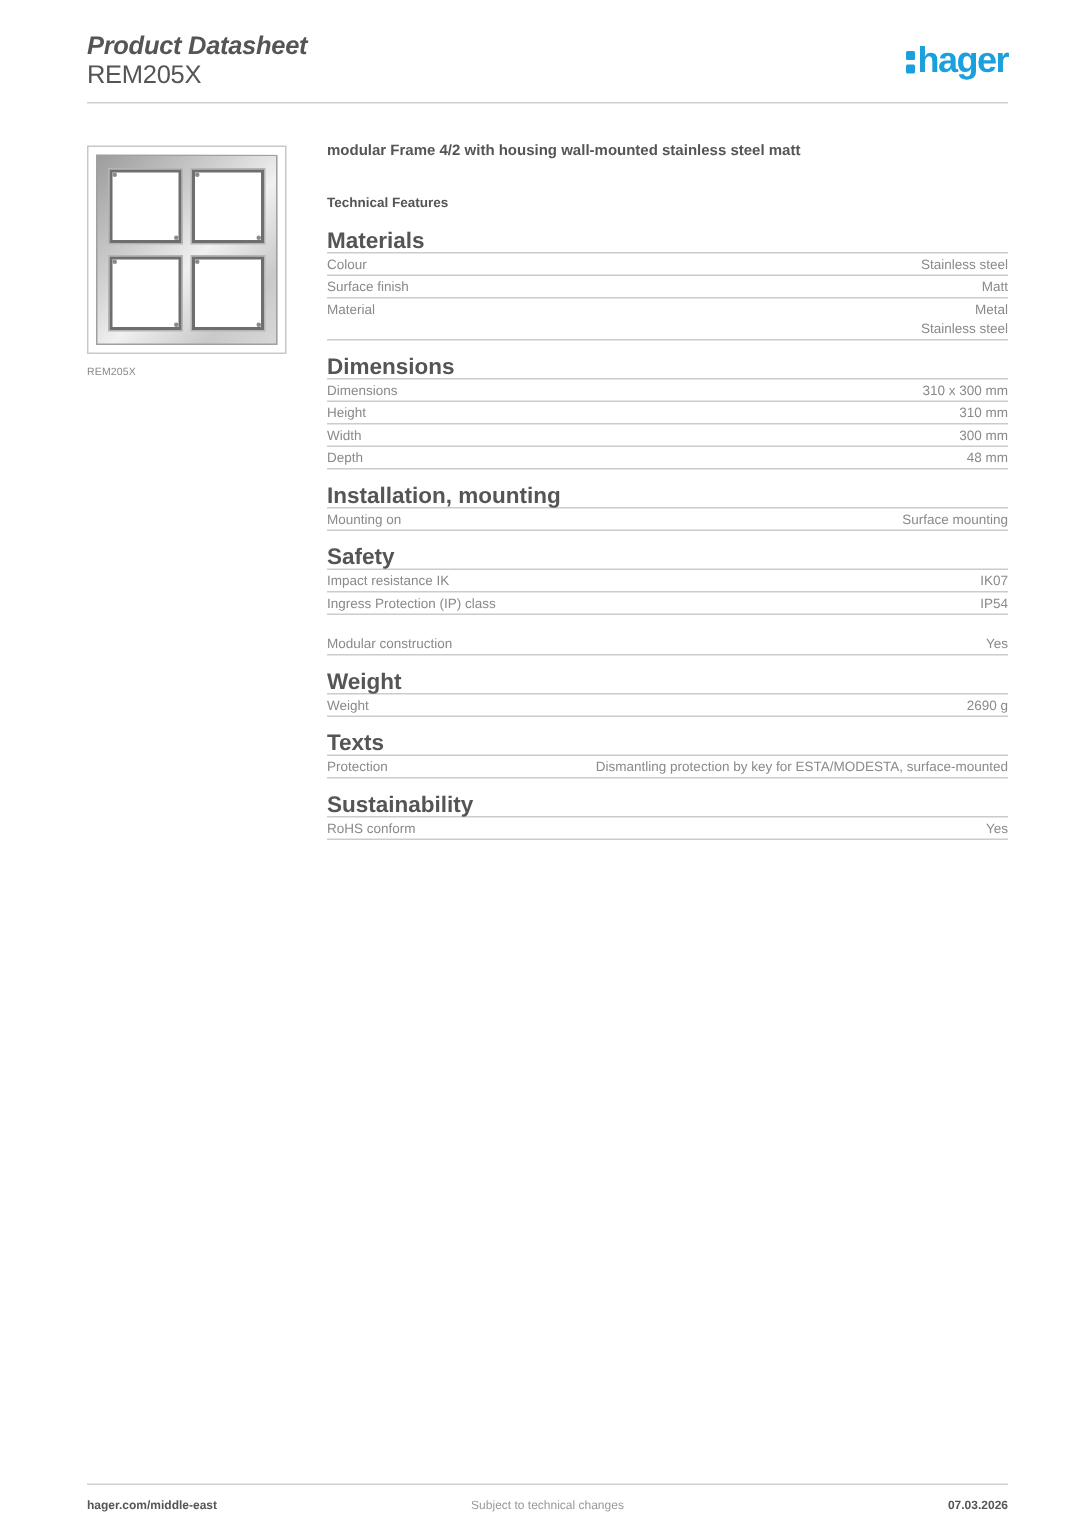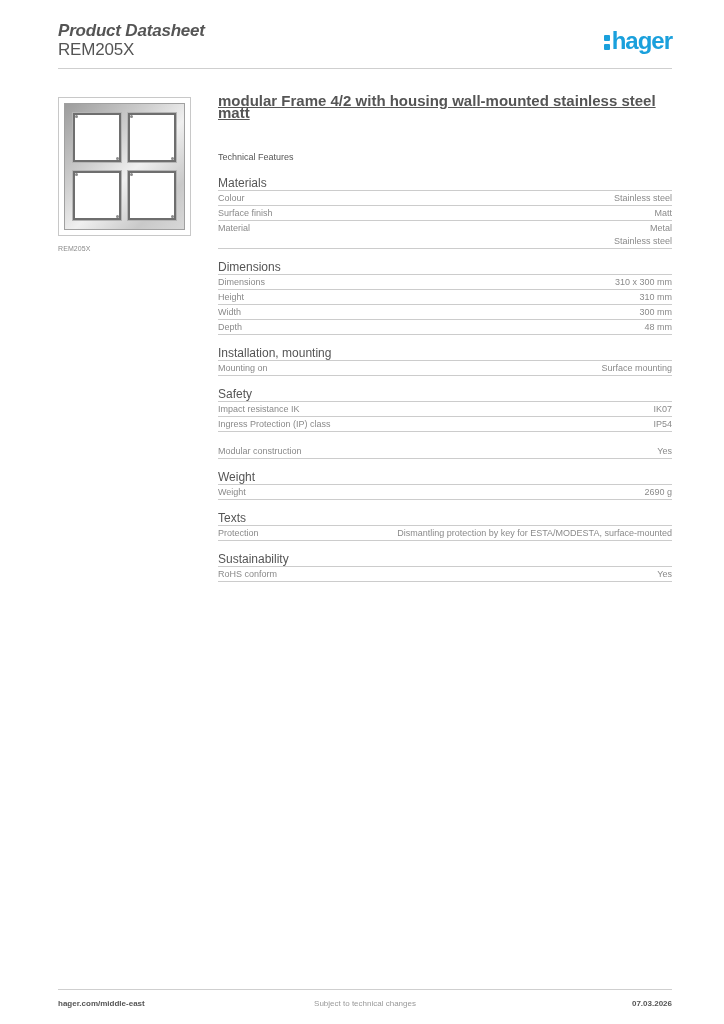--- a/index.html
+++ b/index.html
@@ -118,40 +118,39 @@
       color: #8a8a8a;
       letter-spacing: 0.1px;
     }
     .content {
       position: absolute;
       left: 218px;
       top: 95px;
       width: 454px;
     }
     .description {
-      font-size: 15px;
+      font-size: 10px;
       font-weight: bold;
       color: #555555;
       line-height: 12px;
-      margin-bottom: 32px;
-      text-decoration: underline;
+      margin-bottom: 22px;
     }
     .section-heading {
       font-size: 9px;
-      font-weight: normal;
+      font-weight: bold;
       color: #555555;
       line-height: 12px;
       margin-bottom: 14px;
     }
     .group {
       margin-bottom: 12px;
     }
     .group-title {
-      font-size: 12px;
-      font-weight: normal;
+      font-size: 15px;
+      font-weight: bold;
       color: #555555;
       line-height: 12px;
       padding-bottom: 1px;
       border-bottom: 1px solid #cccccc;
     }
     .row {
       display: flex;
       justify-content: center;
       align-items: flex-start;
       font-size: 9px;

